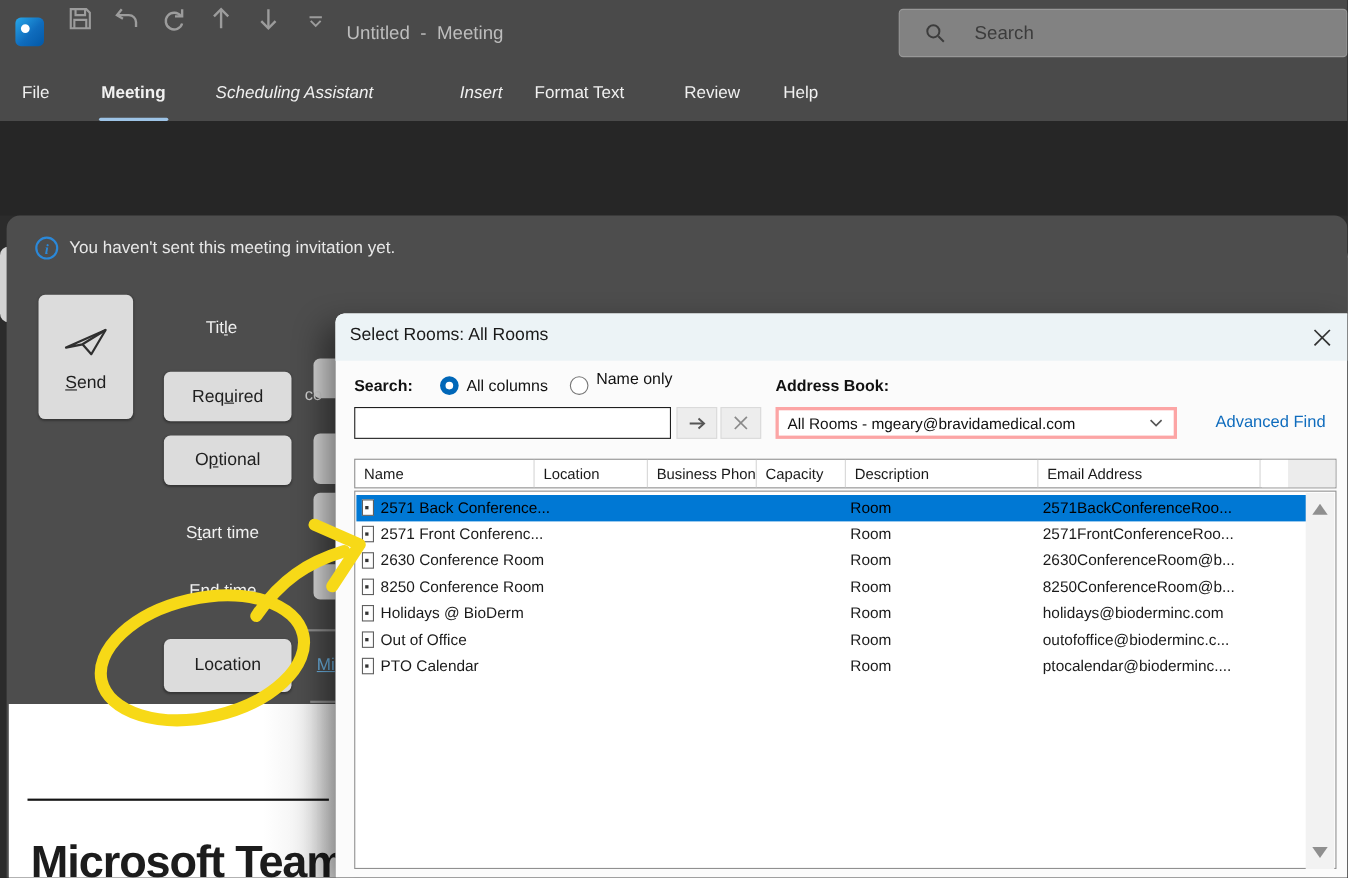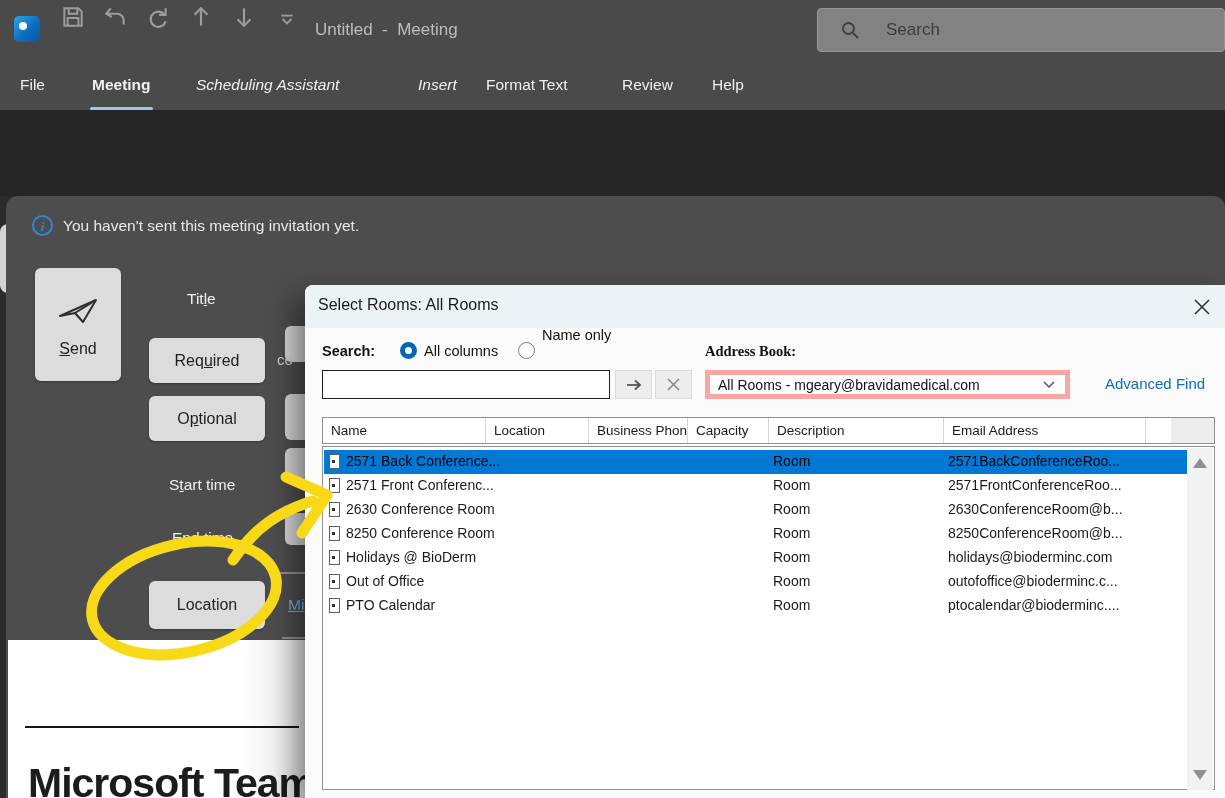--- a/index.html
+++ b/index.html
@@ -77,21 +77,21 @@
 
   .dlg-label { position:absolute; font-size:14.5px; color:#111; }
   .bold { font-weight:bold; }
   .radio { position:absolute; width:17px; height:17px; border-radius:50%; background:#fff; }
   .radio.sel { border:5px solid #0067b8; }
   .radio.unsel { border:1.5px solid #767676; }
   .dlg-input { position:absolute; left:17px; top:85px; width:288px; height:29px; border:1px solid #1f1f1f;
                background:#fff; font-size:14px; padding-left:5px; font-family:"Liberation Sans",sans-serif; }
   .mini-btn { position:absolute; top:85px; width:37px; height:29px; background:#ededed; border:1px solid #dadada;
               display:flex; align-items:center; justify-content:center; font-size:15px; color:#555; }
-  .ab-select { position:absolute; left:400px; top:85px; width:365px; height:29px; border:5px solid #fca5a5; background:#fff;
+  .ab-select { position:absolute; left:400px; top:85px; width:365px; height:29px; border:3px solid #fca5a5; background:#fff;
                font-size:14px; color:#111; display:flex; align-items:center; padding-left:8px; }
   .ab-select .chev { position:absolute; right:10px; }
   .adv-link { position:absolute; left:800px; top:90px; font-size:15px; color:#0f6cbd; }
 
   .tbl-head { position:absolute; left:17px; top:132px; width:893px; height:27px; background:#fff; border:1px solid #909090; }
   .th { position:absolute; top:0; height:25px; line-height:25px; font-size:13.5px; color:#1a1a1a; padding-left:8px;
         border-right:1px solid #d6d6d6; overflow:hidden; white-space:nowrap; }
   .th-blank { position:absolute; top:0; height:25px; }
   .list-box { position:absolute; left:17px; top:161px; width:893px; height:344px; background:#fff; border:1px solid #909090; }
   .rows { position:absolute; left:1px; top:3px; width:864px; }
@@ -336,22 +336,22 @@
           <path d="M3 3 L17 17"></path>
             <path d="M17 3 L3 17"></path>
           </svg>
         </span>
     </div>
 
     <span class="dlg-label bold" style="left:17px; top:58px;">Search:</span>
     <span class="radio sel" style="left:95px; top:57px;"></span>
     <span class="dlg-label" style="left:119px; top:58px;">All columns</span>
     <span class="radio unsel" style="left:213px; top:57px;"></span>
-    <span class="dlg-label" style="left:237px; top:42px;">Name only</span>
-    <span class="dlg-label bold" style="left:400px; top:58px;font-family:Liberation Serif, serif;">Address Book:</span>
+    <span class="dlg-label" style="left:237px; top:52px;">Name only</span>
+    <span class="dlg-label bold" style="left:400px; top:58px;">Address Book:</span>
 
     <input class="dlg-input" value="" style="">
     <div class="mini-btn" style="left:310px;">
       <svg class="ic" width="16" height="12" viewBox="0 0 16 12" fill="none" stroke="#555" stroke-width="1.8">
         <path d="M1 6 h12"></path>
           <path d="M9 1.5 L14 6 L9 10.5"></path>
         </svg>
       </div>
     <div class="mini-btn" style="left:350px;">
       <svg class="ic" width="13" height="13" viewBox="0 0 13 13" fill="none" stroke="#8a8a8a" stroke-width="1.6">

